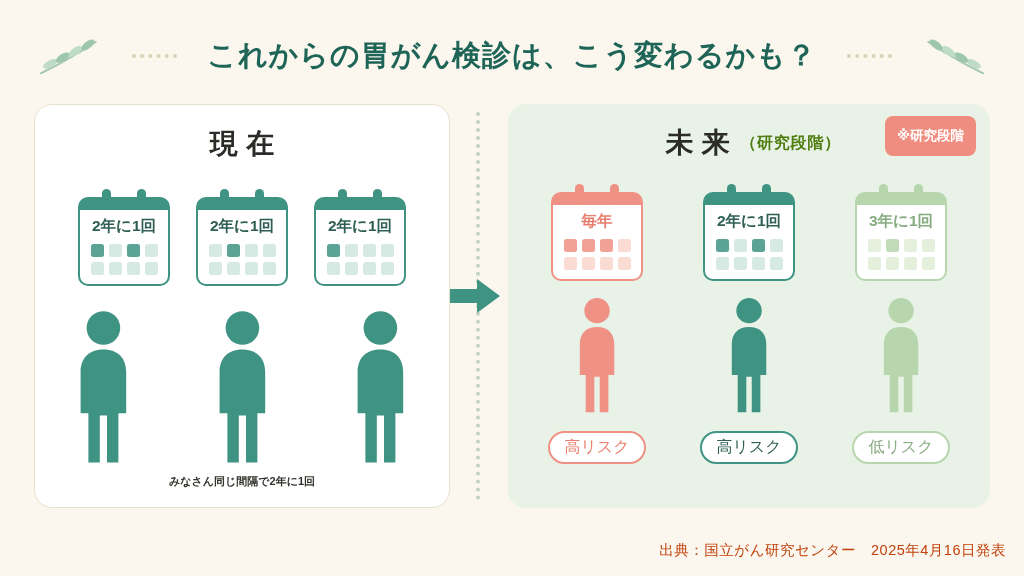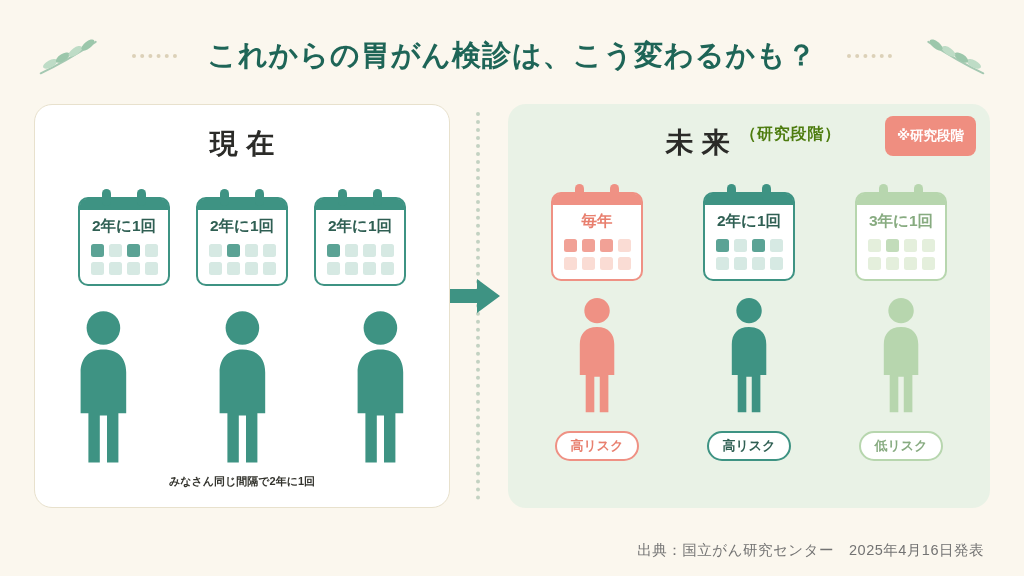--- a/index.html
+++ b/index.html
@@ -30,21 +30,21 @@
   .panel {
     position:absolute; top:104px; height:404px;
     border-radius:18px; display:flex; flex-direction:column; align-items:center;
     padding:20px 10px 18px;
   }
   .left-panel  { left:34px;  width:416px; background:#ffffff; border:1.5px solid #e8e1cd; }
   .right-panel { left:508px; width:482px; background:#e9f2e6; }
 
   .panel-heading {
     font-size:28px; font-weight:800; color:#2b2b28;
-    letter-spacing:.3em; padding-left:.3em; display:flex; align-items:flex-start;
+    letter-spacing:.3em; padding-left:.3em; display:flex; align-items:center;
   }
   .panel-heading .note {
     font-size:16px; font-weight:800; color:#4d7c0f; letter-spacing:.05em; padding-left:2px;
   }
 
   .badge {
     position:absolute; top:12px; right:14px;
     background:#ef8e80; color:#ffffff; font-size:13.5px; font-weight:700;
     border-radius:8px; padding:11px 12px;
   }
@@ -85,43 +85,43 @@
   .person-figure { display:block; }
   .person-figure.teal  { color:#3e9383; }
   .person-figure.coral { color:#ef9184; }
   .person-figure.green { color:#b7d6ae; }
   .person-lg { height:156px; width:auto; }
   .person-sm { height:118px; width:auto; margin-top:16px; }
 
   
   .risk-pill {
     margin-top:16px; background:#ffffff; border:2px solid var(--c);
-    color:var(--label); font-size:13px; font-weight:700;
+    color:var(--label); font-size:16px; font-weight:400;
     border-radius:999px; padding:4px 14px; white-space:nowrap;
   }
 
   
   .panel-caption {
     margin-top:auto; font-size:11px; font-weight:800; color:#33332d;
     white-space:nowrap;
   }
 
   
   .divider {
     position:absolute; left:476px; top:112px; height:388px; width:0;
     border-left:4px dotted #c3d2c2;
   }
   .arrow {
     position:absolute; left:450px; top:277px; z-index:2;
   }
 
   
   .source {
-    position:absolute; right:40px; bottom:16px;
-    font-size:14.5px; color:#737373; letter-spacing:.5px;
+    position:absolute; right:18px; bottom:16px;
+    font-size:14.5px; color:#c2410c; letter-spacing:.5px;
   }
 </style>
 </head>
 <body>
 
 <div class="stage">
 
   <div class="header-row">
     <svg class="leaf left" viewBox="0 0 84 56" width="66" height="44">
       <path d="M6 50 Q36 36 76 10" fill="none" stroke="#a5c9b2" stroke-width="2.5" stroke-linecap="round"></path>

